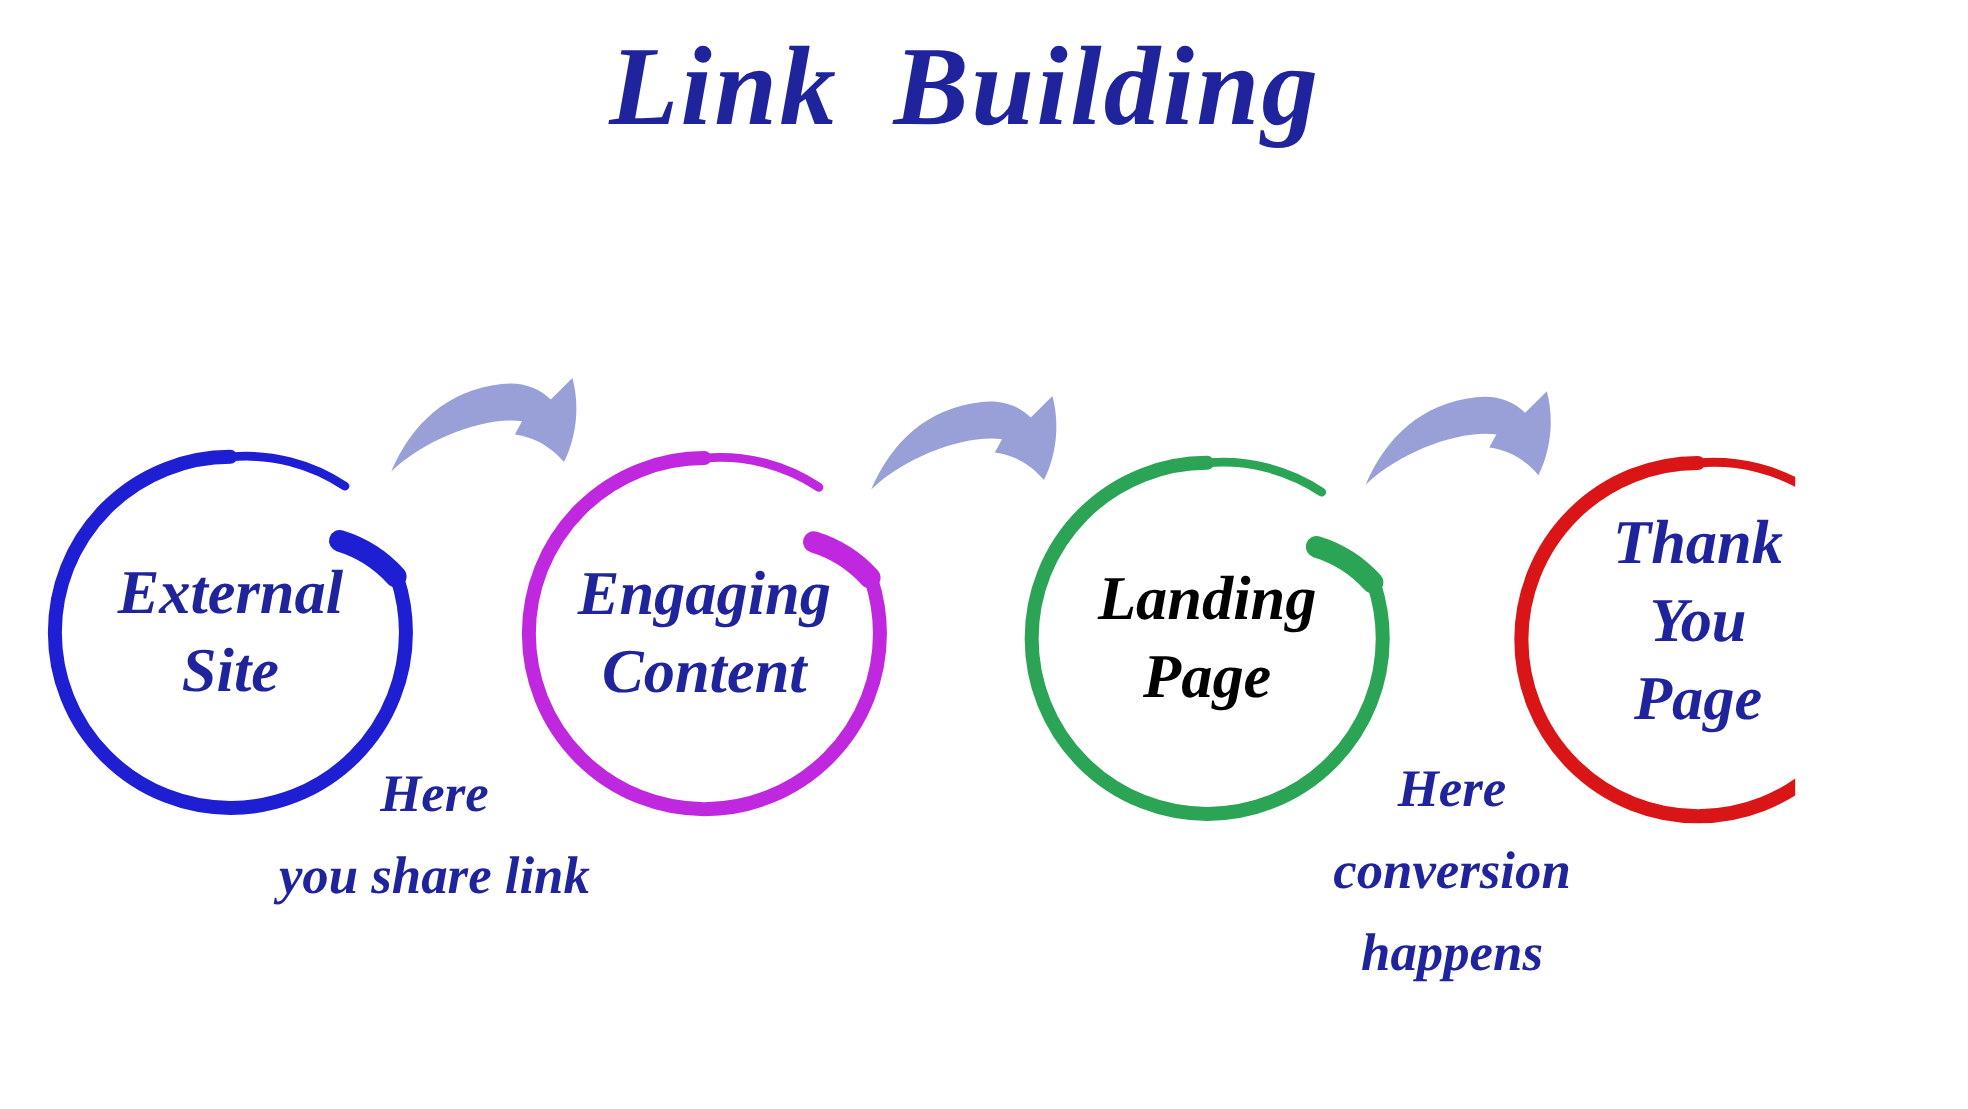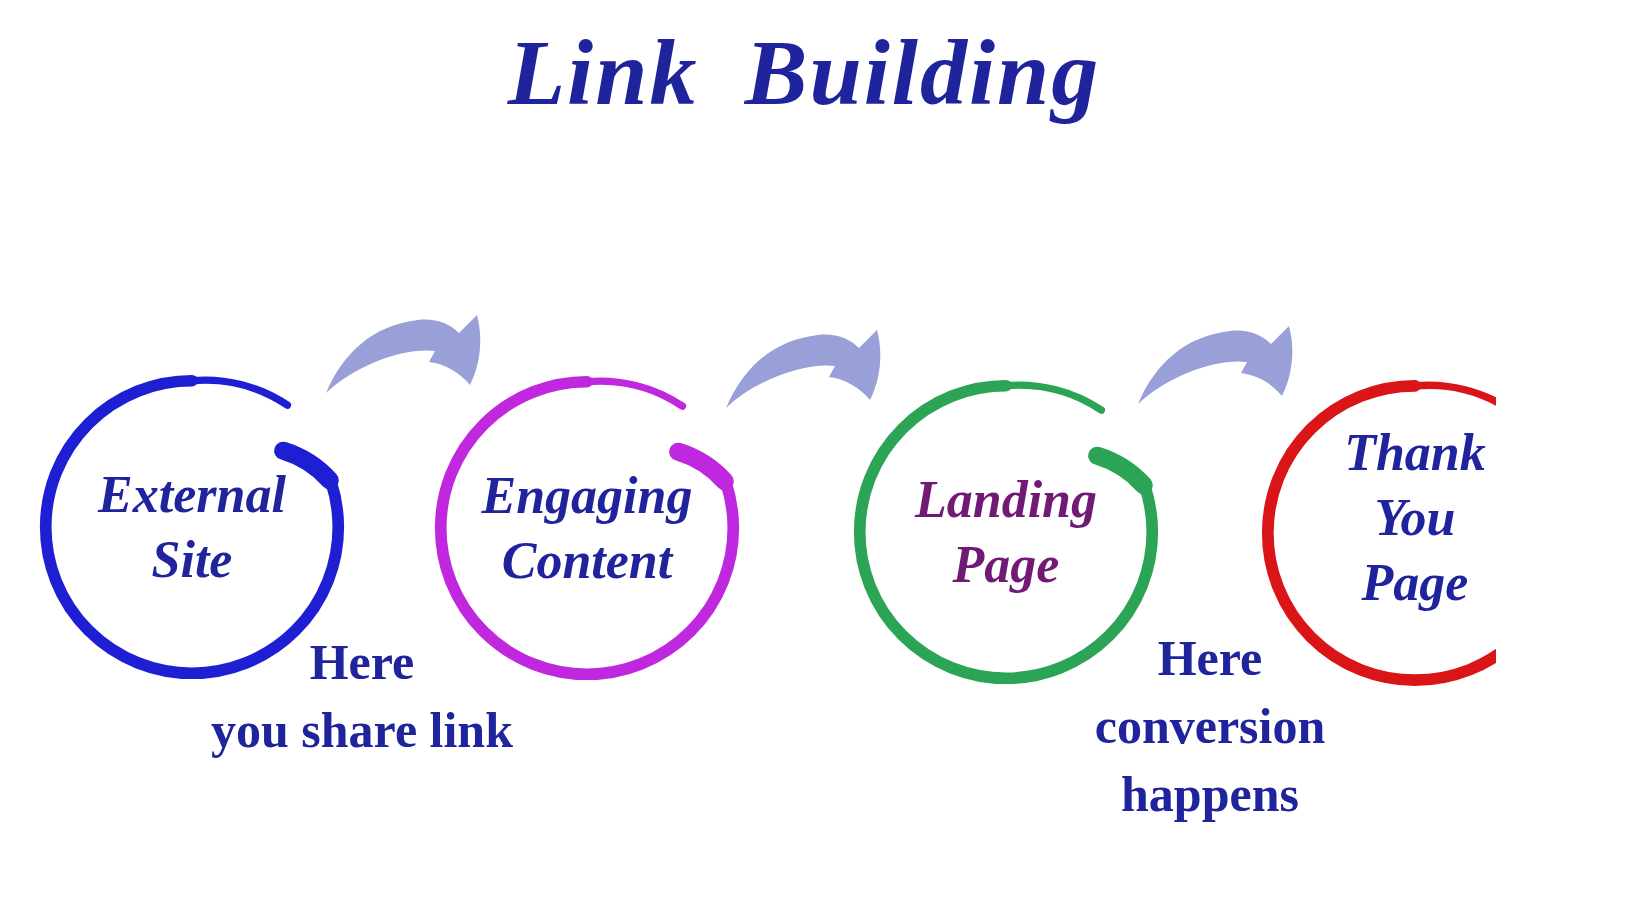--- a/index.html
+++ b/index.html
@@ -61,21 +61,22 @@
     position: absolute;
     width: 172px;
     height: 90px;
   }
   .a1 { left: 322px;  top: 309px; }
   .a2 { left: 722px;  top: 324px; }
   .a3 { left: 1134px; top: 320px; }
   .annotation {
     position: absolute;
     text-align: center;
-    font-size: 50px;
+    font-size: 44px;
+    font-style: italic;
     font-weight: bold;
     line-height: 68px;
     white-space: pre-line;
   }
   .ann1 { left: 102px;  top: 628px; width: 520px; }
   .ann2 { left: 1000px; top: 624px; width: 420px; }
   .defs-holder { position: absolute; width: 0; height: 0; }
 </style>
 </head>
 <body>
@@ -108,21 +109,21 @@
         <use href="#ring-sym"></use>
       </svg>
     <div class="node-label" style="color: rgb(32, 36, 156);">External
 Site</div>
   </div>
 
   <div class="node c3" style="color: rgb(44, 164, 85);">
     <svg class="ring" viewBox="0 0 300 300">
         <use href="#ring-sym"></use>
       </svg>
-    <div class="node-label" style="color: #701a75;">Landing
+    <div class="node-label" style="color: #000000;">Landing
 Page</div>
   </div>
 
   <div class="node c4" style="color: rgb(218, 21, 23); align-items: center;">
     <svg class="ring" viewBox="0 0 300 300">
         <use href="#ring-sym"></use>
       </svg>
     <div class="node-label" style="color: rgb(32, 36, 156);">Thank
 You
 Page</div>

